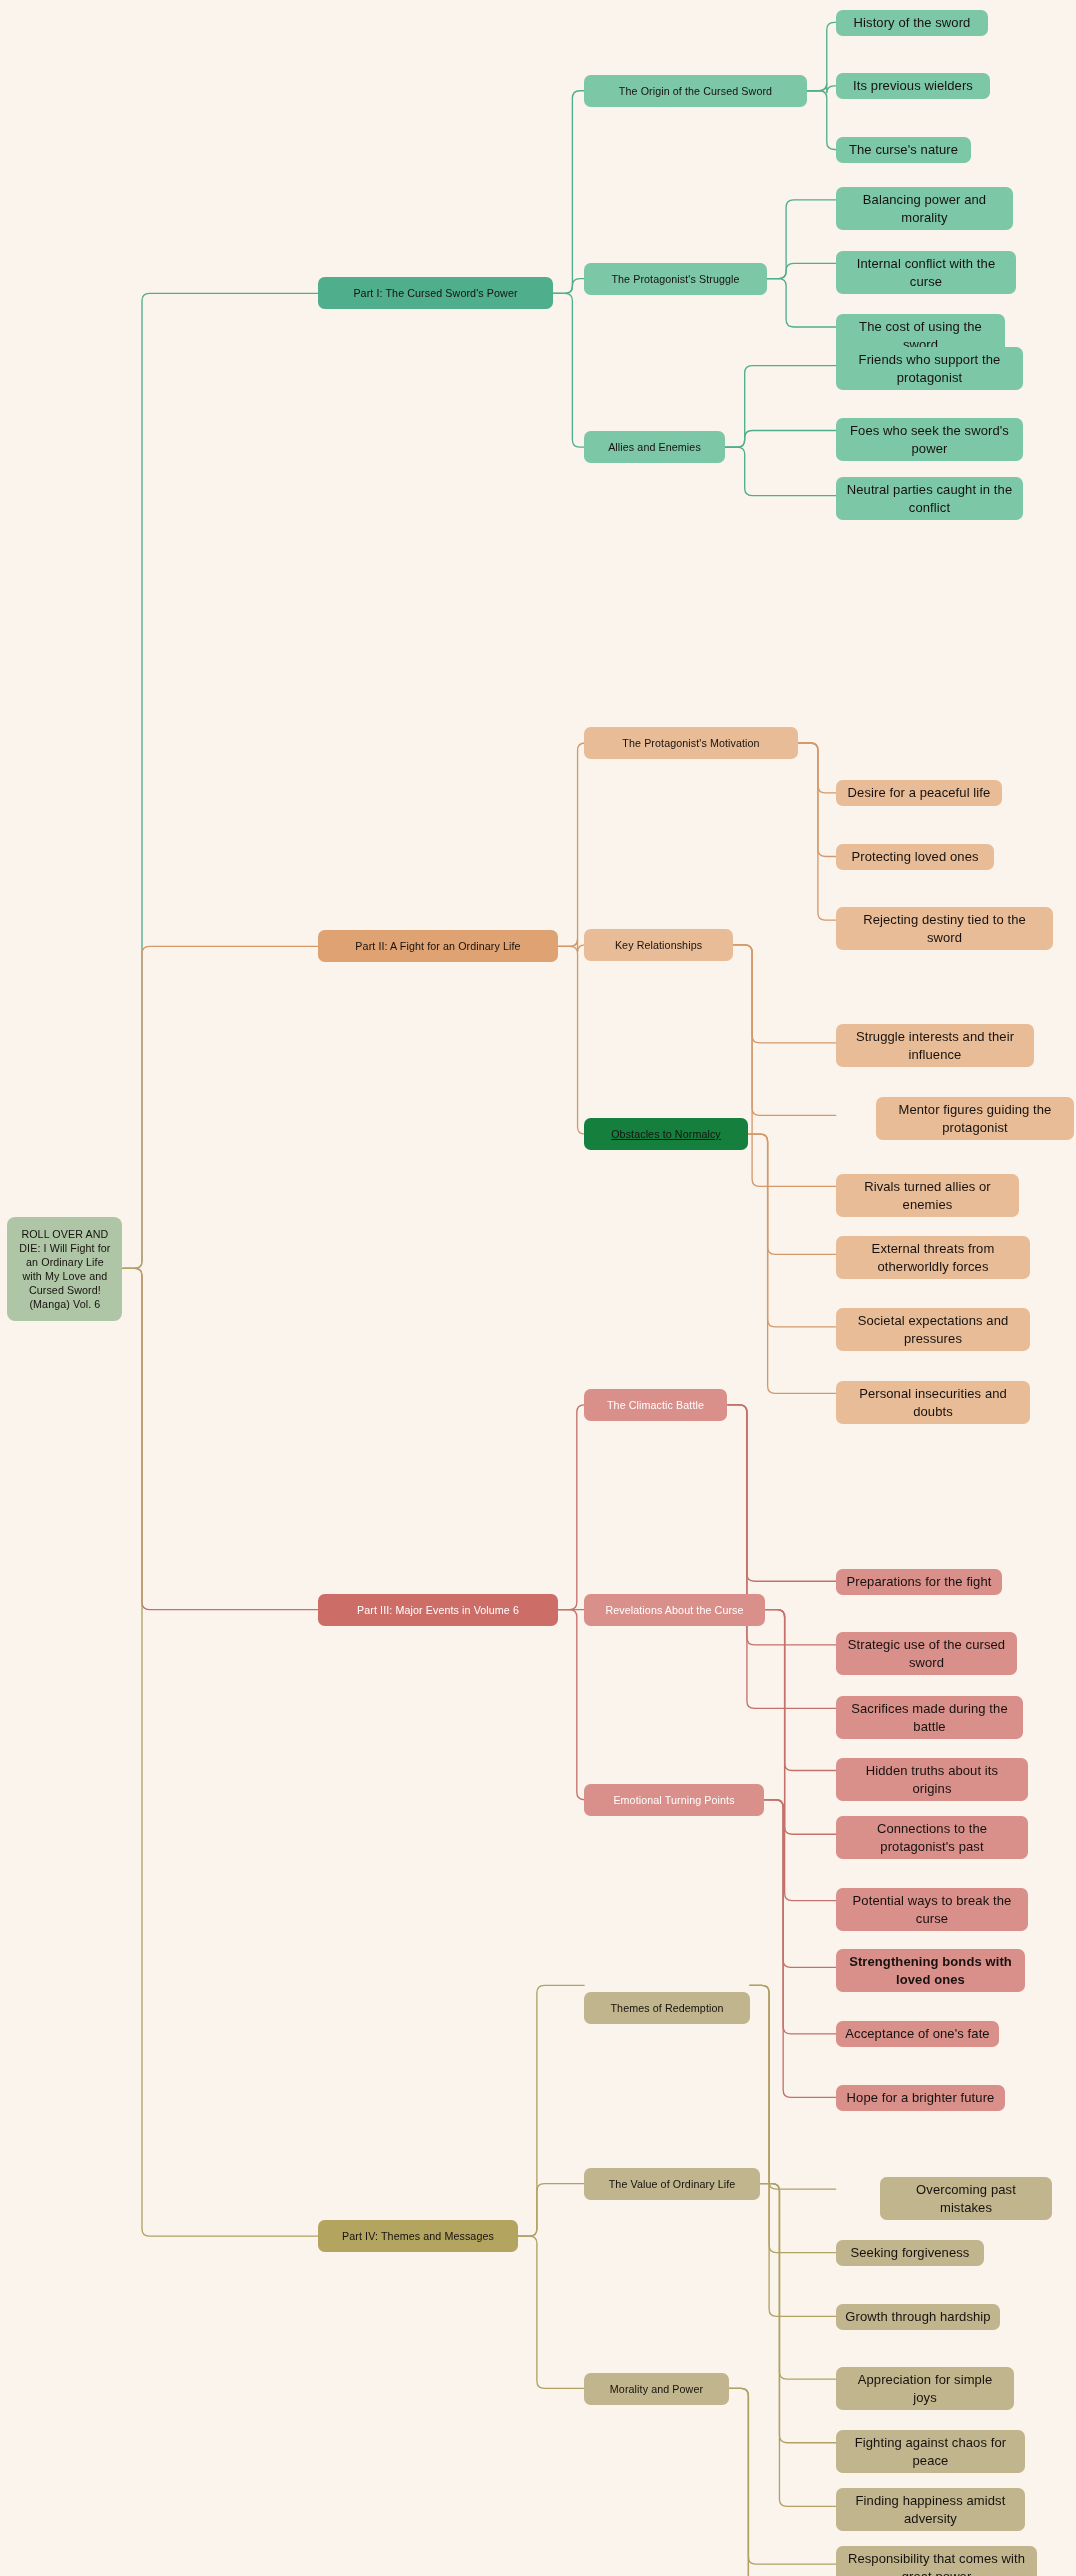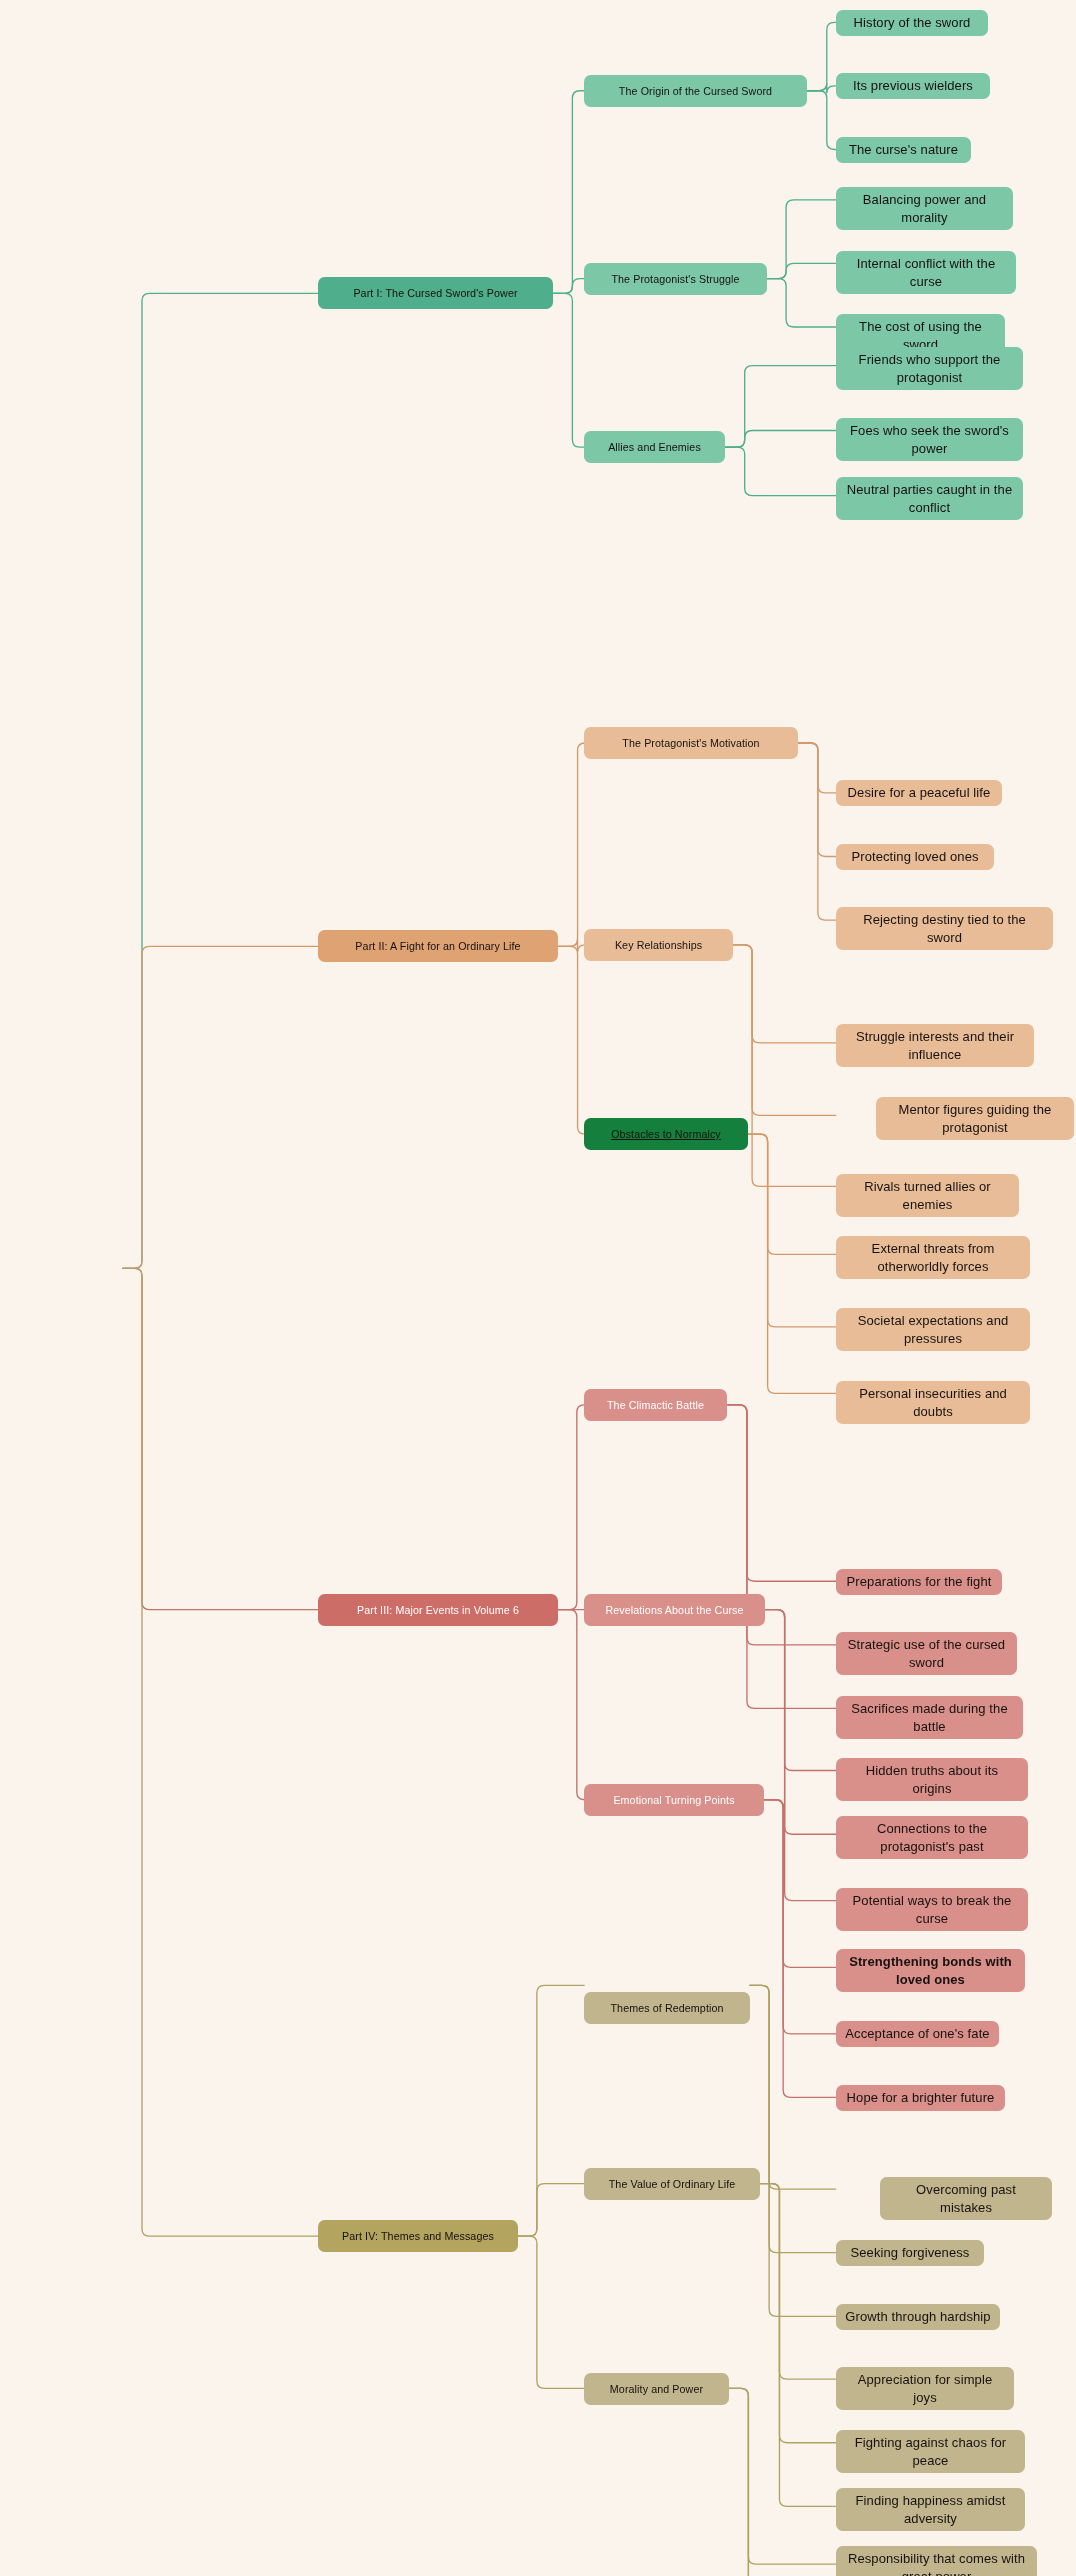--- a/index.html
+++ b/index.html
@@ -80,20 +80,21 @@
       <path d="M 1014 2684.5 L 1030 2684.5 Q 1040 2684.5 1040 2694.5 L 1040 3122 Q 1040 3132 1050 3132 L 1130 3132" fill="none" stroke="#b0a164" stroke-width="1.8" stroke-linecap="round"></path>
       <path d="M 700 3023.5 L 716 3023.5 Q 726 3023.5 726 3013.5 L 726 2962.5 Q 726 2952.5 736 2952.5 L 790 2952.5" fill="none" stroke="#b0a164" stroke-width="1.8" stroke-linecap="round"></path>
       <path d="M 1028 2952.5 L 1044 2952.5 Q 1054 2952.5 1054 2962.5 L 1054 3207 Q 1054 3217 1064 3217 L 1130 3217" fill="none" stroke="#b0a164" stroke-width="1.8" stroke-linecap="round"></path>
       <path d="M 1028 2952.5 L 1044 2952.5 Q 1054 2952.5 1054 2962.5 L 1054 3293 Q 1054 3303 1064 3303 L 1130 3303" fill="none" stroke="#b0a164" stroke-width="1.8" stroke-linecap="round"></path>
       <path d="M 1028 2952.5 L 1044 2952.5 Q 1054 2952.5 1054 2962.5 L 1054 3379 Q 1054 3389 1064 3389 L 1130 3389" fill="none" stroke="#b0a164" stroke-width="1.8" stroke-linecap="round"></path>
       <path d="M 700 3023.5 L 716 3023.5 Q 726 3023.5 726 3033.5 L 726 3219.5 Q 726 3229.5 736 3229.5 L 790 3229.5" fill="none" stroke="#b0a164" stroke-width="1.8" stroke-linecap="round"></path>
       <path d="M 986 3229.5 L 1002 3229.5 Q 1012 3229.5 1012 3239.5 L 1012 3457.125 Q 1012 3467.125 1022 3467.125 L 1130 3467.125" fill="none" stroke="#b0a164" stroke-width="1.8" stroke-linecap="round"></path>
       <path d="M 986 3229.5 L 1002 3229.5 Q 1012 3229.5 1012 3239.5 L 1012 3555 Q 1012 3565 1022 3565 L 1130 3565" fill="none" stroke="#b0a164" stroke-width="1.8" stroke-linecap="round"></path>
       <path d="M 986 3229.5 L 1002 3229.5 Q 1012 3229.5 1012 3239.5 L 1012 3645 Q 1012 3655 1022 3655 L 1130 3655" fill="none" stroke="#b0a164" stroke-width="1.8" stroke-linecap="round"></path>
     </svg>
+<div class="node root" style="left: 7.4px; top: 1217px; width: 115px; min-height: 104px; background: rgb(174, 197, 166);">ROLL OVER AND DIE: I Will Fight for an Ordinary Life with My Love and Cursed Sword! (Manga) Vol. 6</div>
     <div class="node l1" style="left: 318px; top: 277px; width: 235px; min-height: 32px; background: rgb(79, 174, 139);">Part I: The Cursed Sword's Power</div>
     <div class="node l2" style="left: 584px; top: 75px; width: 223px; min-height: 32px; background: rgb(124, 199, 166);">The Origin of the Cursed Sword</div>
     <div class="node l3" style="left: 836px; top: 9.6px; width: 152px; min-height: 25px; background: rgb(124, 199, 166);">History of the sword</div>
     <div class="node l3" style="left: 836px; top: 73px; width: 154px; min-height: 25px; background: rgb(124, 199, 166);">Its previous wielders</div>
     <div class="node l3" style="left: 836px; top: 137px; width: 135px; min-height: 25px; background: rgb(124, 199, 166);">The curse's nature</div>
     <div class="node l2" style="left: 584px; top: 263px; width: 183px; min-height: 32px; background: rgb(124, 199, 166);">The Protagonist's Struggle</div>
     <div class="node l3" style="left: 836px; top: 187px; width: 177px; min-height: 25px; background: rgb(124, 199, 166);">Balancing power and morality</div>
     <div class="node l3" style="left: 836px; top: 251px; width: 180px; min-height: 25px; background: rgb(124, 199, 166);">Internal conflict with the curse</div>
     <div class="node l3" style="left: 836px; top: 314px; width: 169px; min-height: 25px; background: rgb(124, 199, 166);">The cost of using the sword</div>
     <div class="node l2" style="left: 584px; top: 431px; width: 141px; min-height: 32px; background: rgb(124, 199, 166);">Allies and Enemies</div>

